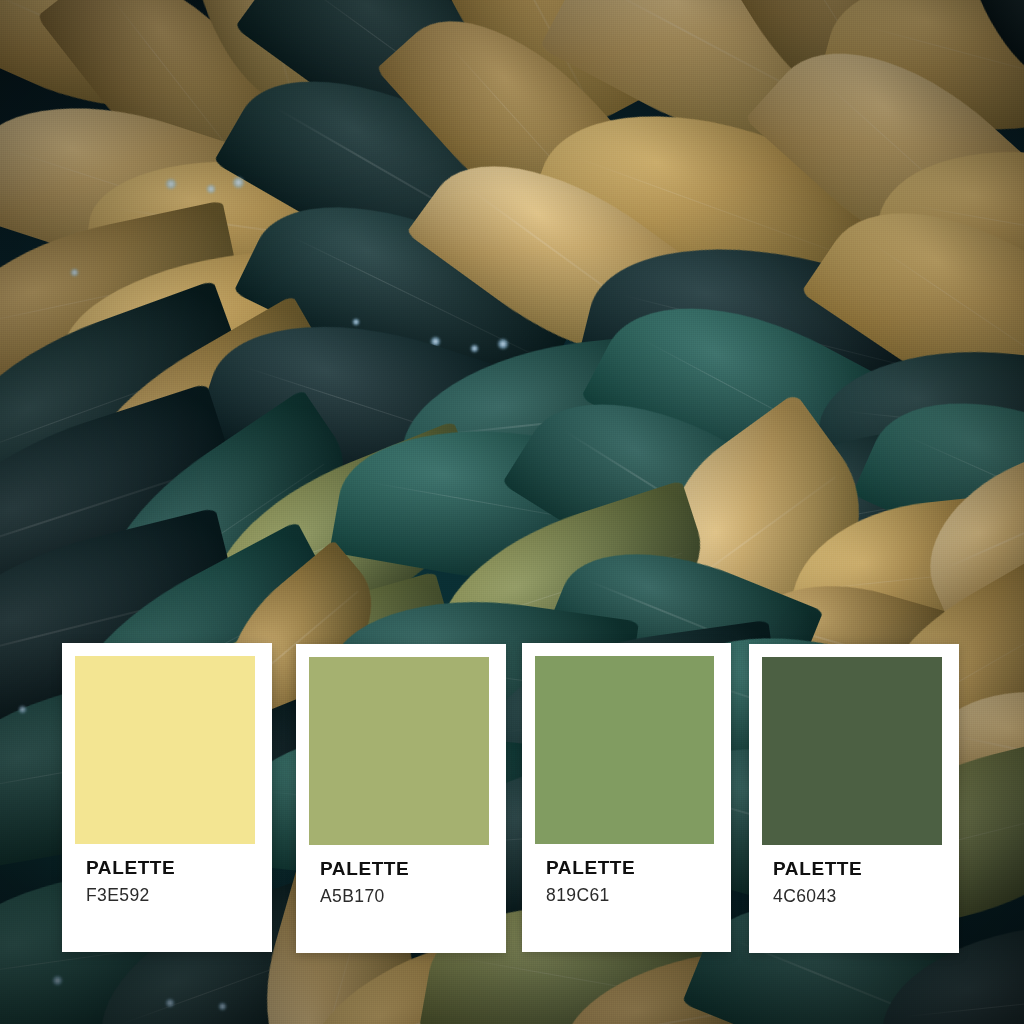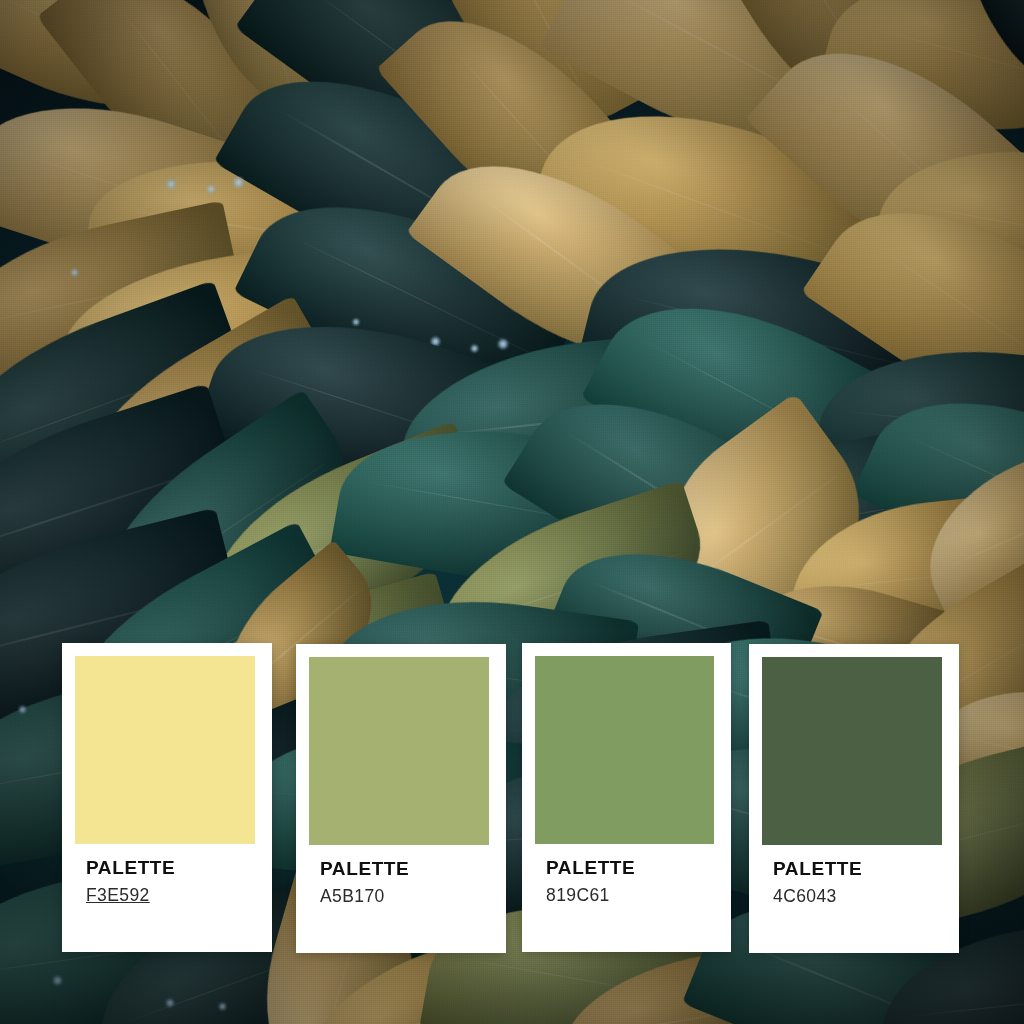--- a/index.html
+++ b/index.html
@@ -206,21 +206,21 @@
     <div class="bokeh" style="left:218px; top:1002px; width:9px; height:9px;"></div>
     <div class="bokeh" style="left:18px;  top:705px; width:9px;  height:9px;"></div>
 
     <div class="vig"></div>
   </div>
 
   <div class="card" style="left: 62px; top: 643px; width: 210px; height: 309px; background: rgb(255, 255, 255);">
     <div class="swatch" style="background:#F3E592;"></div>
     <div class="meta">
       <div class="ttl" style="color: rgb(16, 16, 16);">PALETTE</div>
-      <div class="hex" style="color: rgb(43, 43, 43); text-decoration: underline;">F3E592</div>
+      <div class="hex" style="color: rgb(43, 43, 43);">F3E592</div>
     </div>
   </div>
 
   <div class="card" style="left: 296px; top: 644px; width: 210px; height: 309px; background: rgb(255, 255, 255);">
     <div class="swatch" style="background:#A5B170;"></div>
     <div class="meta">
       <div class="ttl" style="color: rgb(16, 16, 16);">PALETTE</div>
       <div class="hex" style="color: rgb(43, 43, 43);">A5B170</div>
     </div>
   </div>

